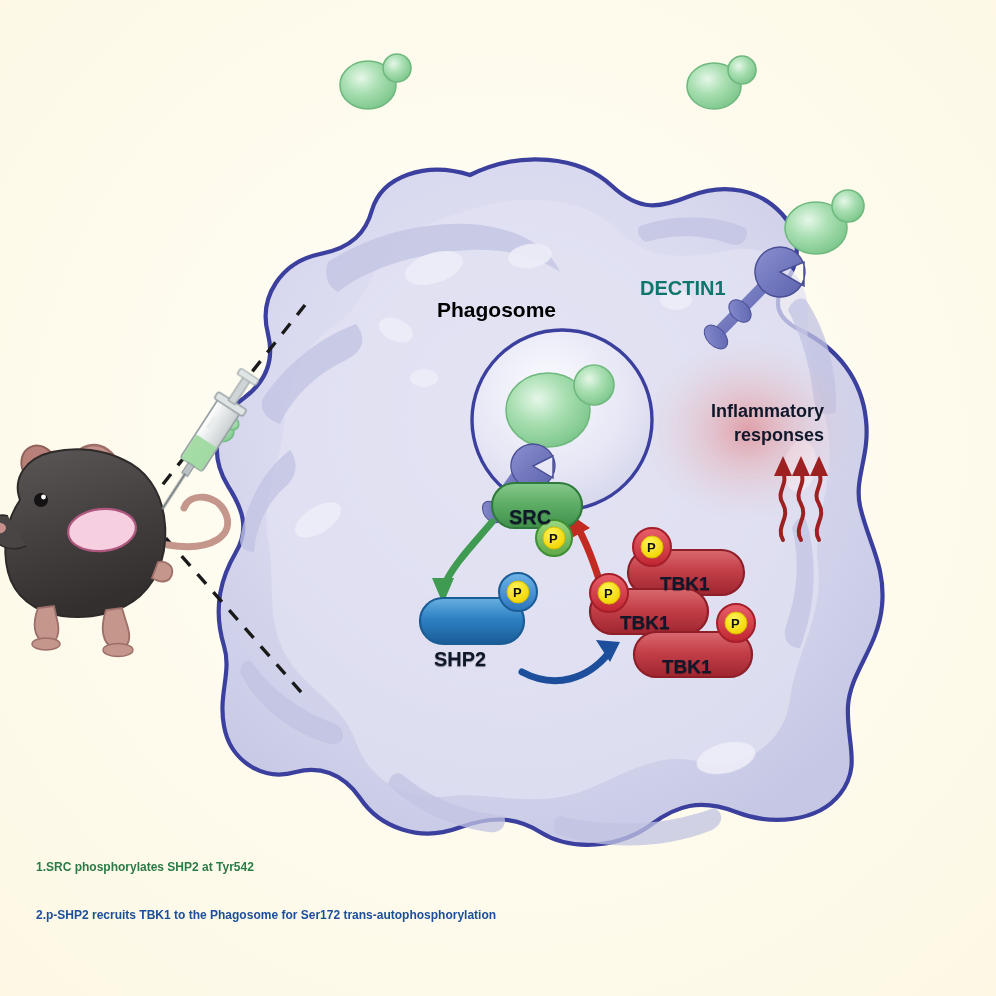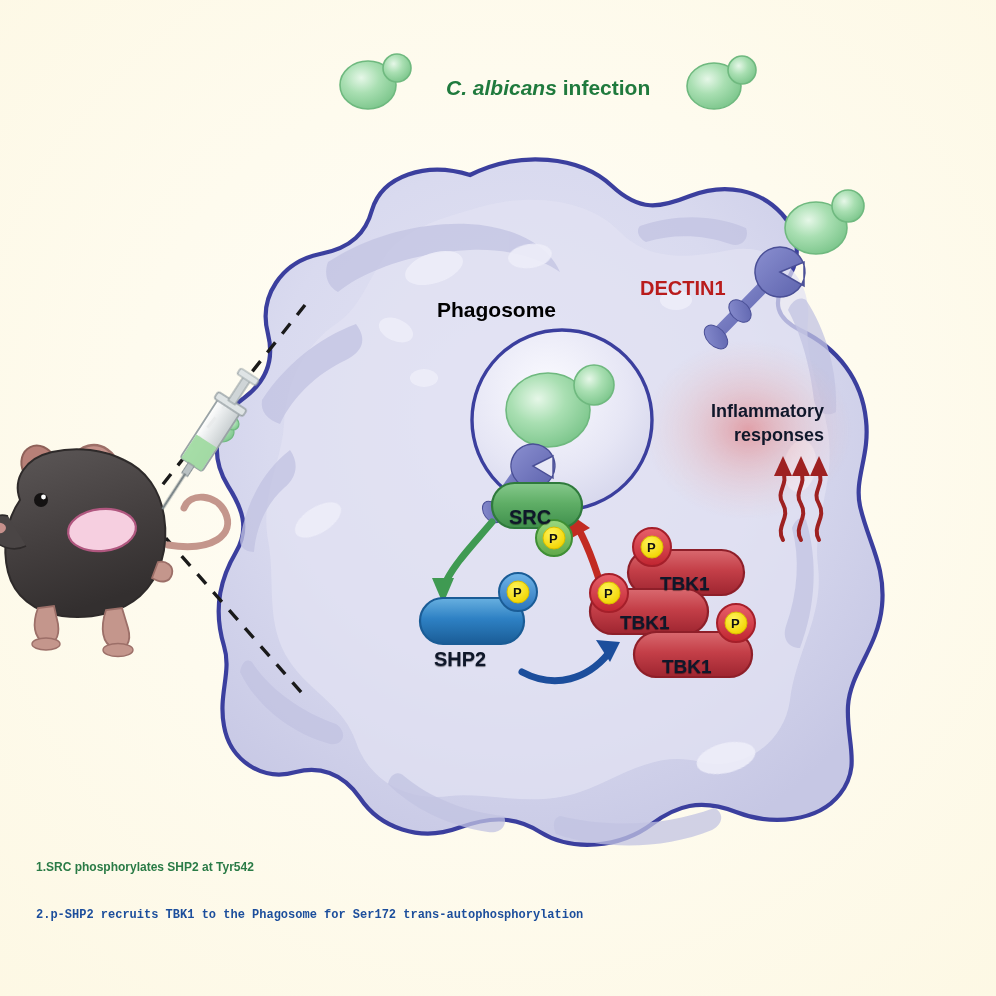--- a/index.html
+++ b/index.html
@@ -7,26 +7,26 @@
     width:996px;height:996px;overflow:hidden;
     font-family:"Liberation Sans","DejaVu Sans",sans-serif;
     background:#fffdf2;
   }
   #stage{position:relative;width:996px;height:996px;}
   #scene{position:absolute;inset:0;}
   .lbl{position:absolute;font-weight:bold;white-space:nowrap;}
   #title-label{left:446px;top:76px;font-size:21px;color:#1f7a3d;}
   #title-label .it{font-style:italic;}
   #phagosome-label{left:437px;top:298px;font-size:21px;color:#000000;}
-  #dectin1-label{left:640px;top:277px;font-size:20px;color:#b91c1c;}
+  #dectin1-label{left:640px;top:277px;font-size:20px;color:#0f766e;}
   #inflam-label{left:672px;top:400px;font-size:18px;color:#0f172a;
       text-align:right;line-height:1.32;width:152px;}
   .legend{position:absolute;left:36px;font-size:12px;font-weight:bold;white-space:nowrap;}
   #legend-1{top:860px;color:#2a7b46;}
-  #legend-2{top:908px;color:#1c4e9c;font-family:Liberation Mono, monospace;}
+  #legend-2{top:908px;color:#1c4e9c;}
   #legend-3{top:956px;color:#cc1111;}
   .node-text{position:absolute;font-weight:bold;color:#0f172a;
       text-shadow:0 1px 1px rgba(0,0,0,.45);white-space:nowrap;pointer-events:none;margin-top:12px;}
   #src-text{left:509px;top:494px;font-size:20px;}
   #shp2-text{left:434px;top:636px;font-size:20px;}
   #tbk1a-text{left:660px;top:561px;font-size:19px;}
   #tbk1b-text{left:620px;top:600px;font-size:19px;}
   #tbk1c-text{left:662px;top:644px;font-size:19px;}
   .ptext{position:absolute;font-weight:bold;font-size:13px;color:#111;pointer-events:none;}
 </style>
@@ -335,23 +335,20 @@
       <rect x="177" y="440" width="24" height="28" fill="#9edaa0" opacity=".92"></rect>
       <rect x="172" y="392" width="34" height="8" rx="2.5" fill="#dfe4e5" stroke="#9aa3a6" stroke-width="1.5"></rect>
       <rect x="185" y="366" width="8" height="28" fill="#cfd5d7" stroke="#9aa3a6" stroke-width="1.2"></rect>
       <rect x="178" y="360" width="22" height="7" rx="2" fill="#dfe4e5" stroke="#9aa3a6" stroke-width="1.2"></rect>
       <rect x="185.5" y="468" width="7" height="12" fill="#b9c1c3" stroke="#8c9598" stroke-width="1"></rect>
       <path d="M189 480 L 189 520" stroke="#7d878a" stroke-width="2.6" stroke-linecap="round"></path>
     </g>
 
   </svg>
 
-  <div class="lbl" id="title-label">
-    <span class="it">C. albicans</span><span> infection</span>
-  </div>
 
   <div class="lbl" id="phagosome-label">Phagosome</div>
 
   <div class="lbl" id="dectin1-label">DECTIN1</div>
 
   <div class="lbl" id="inflam-label">
     <span>Inflammatory</span><br>
     <span>responses</span>
   </div>
 

